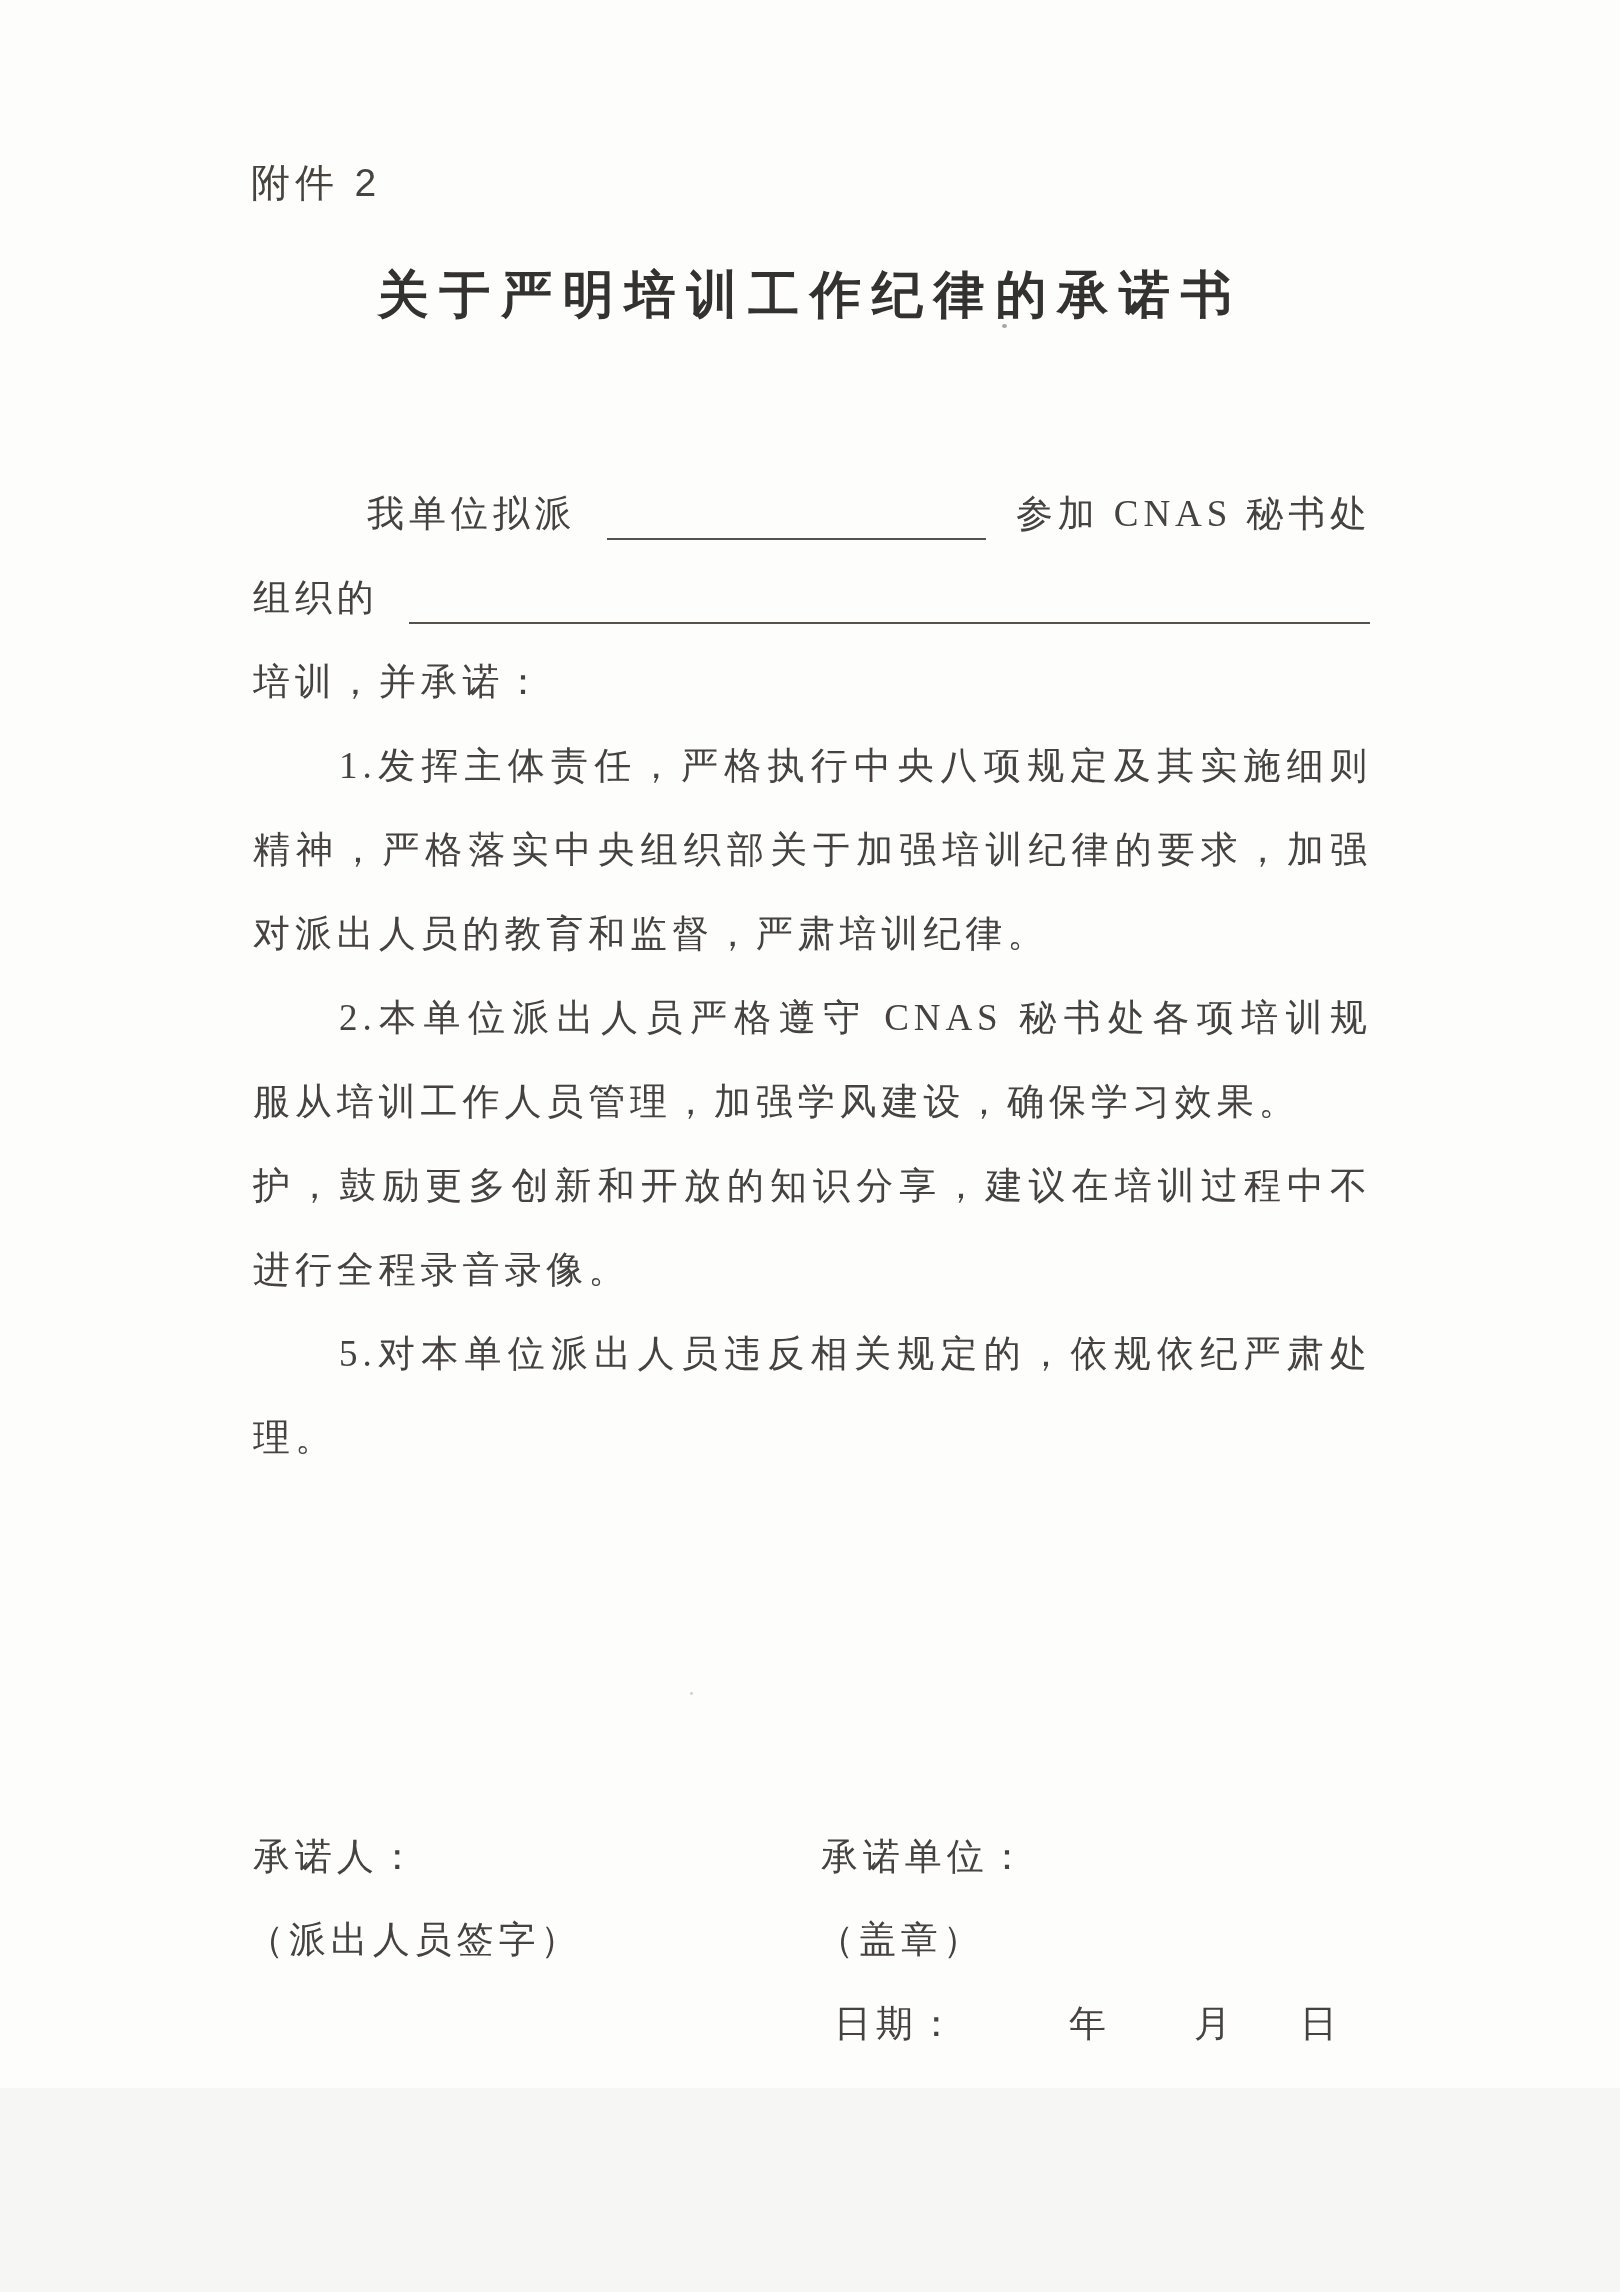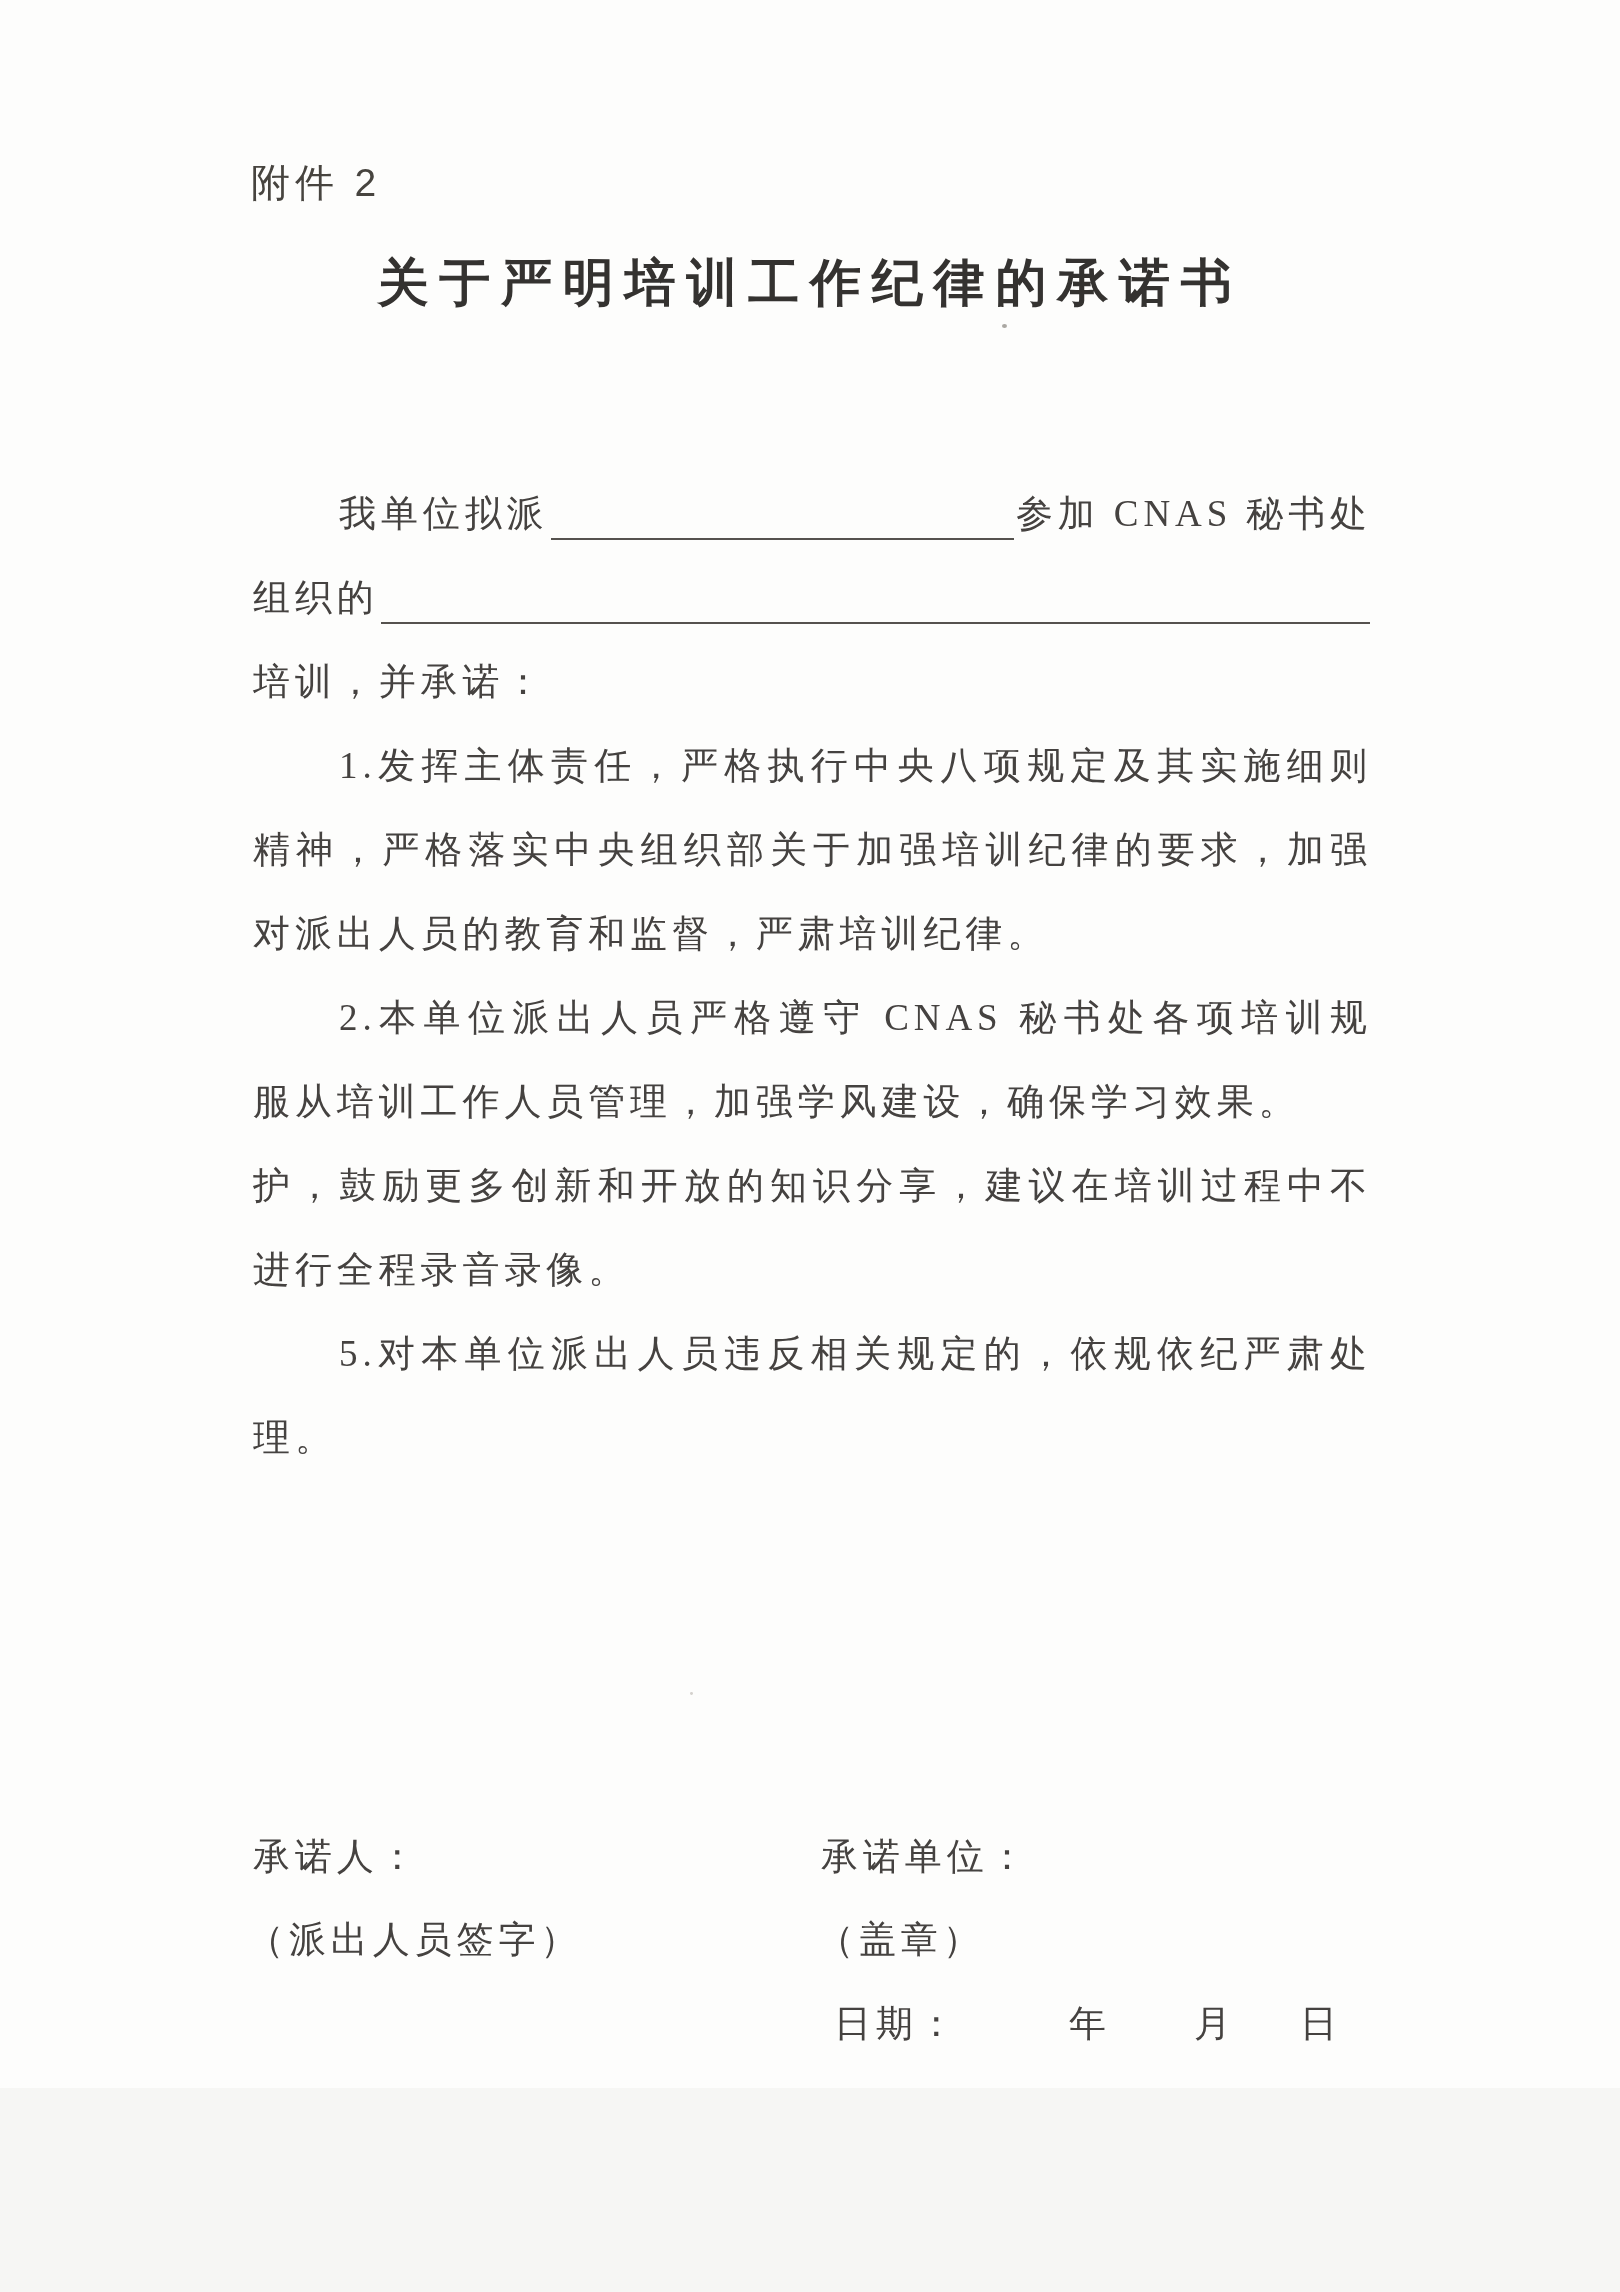--- a/index.html
+++ b/index.html
@@ -20,21 +20,21 @@
     font-size: 39px;
     letter-spacing: 4.9px;
     color: #47443f;
     line-height: 55px;
   }
   .title {
     position: absolute;
     left: 0;
     right: 0;
     top: 237px;
-    margin: 4px;
+    margin: 16px;
     text-align: center;
     font-family: "Liberation Sans", "DejaVu Sans", sans-serif;
     font-weight: bold;
     font-size: 51px;
     letter-spacing: 10.8px;
     color: #343230;
     line-height: 84px;
   }
   .bodytext {
     position: absolute;
@@ -42,20 +42,21 @@
     top: 472px;
     width: 1119px;
     font-size: 37px;
     letter-spacing: 4.9px;
   }
   .line {
     height: 84px;
     line-height: 84px;
     white-space: nowrap;
     text-align: left;
+    gap: 28px;
   }
   .line.stretch {
     white-space: normal;
     text-align: justify;
     text-align-last: justify;
     overflow: hidden;
   }
   .line.indent { text-indent: 86px; }
   .flexline { display: flex; align-items: stretch; white-space: nowrap; }
   .flexline .ind { width: 86px; flex: 0 0 auto; }

